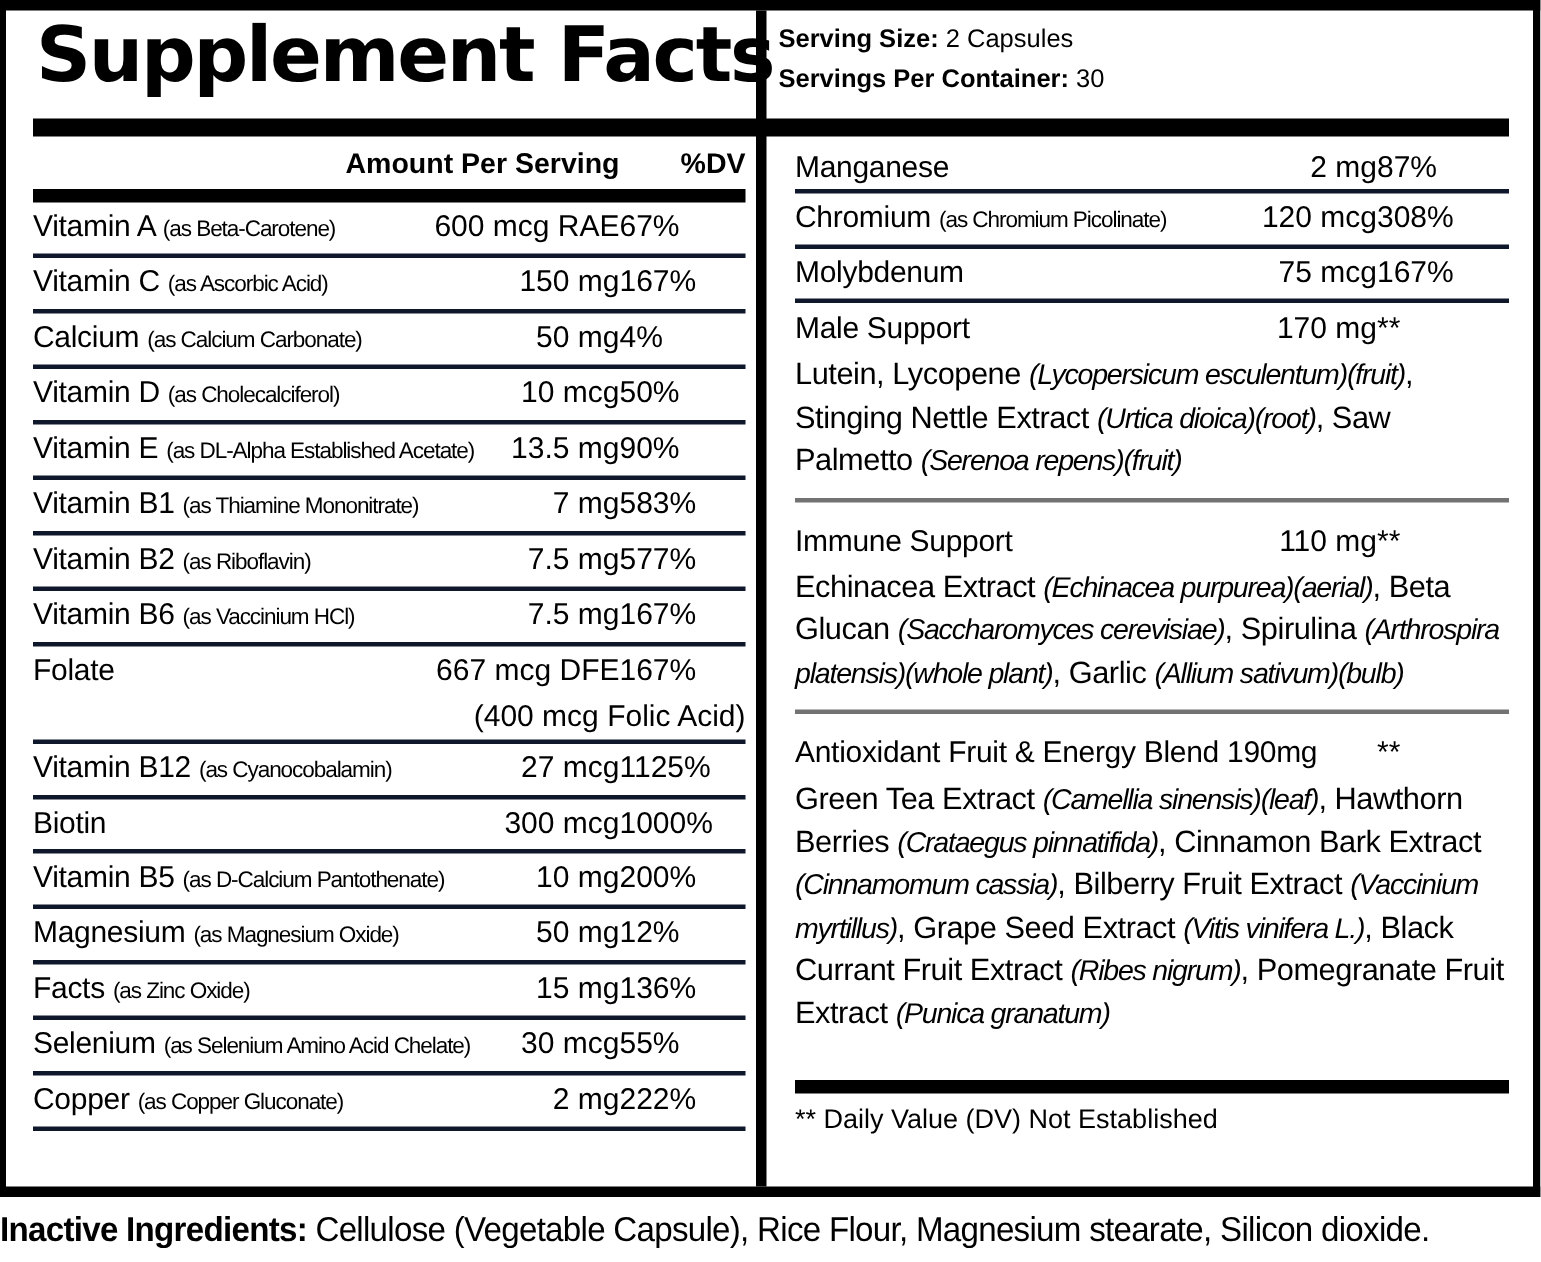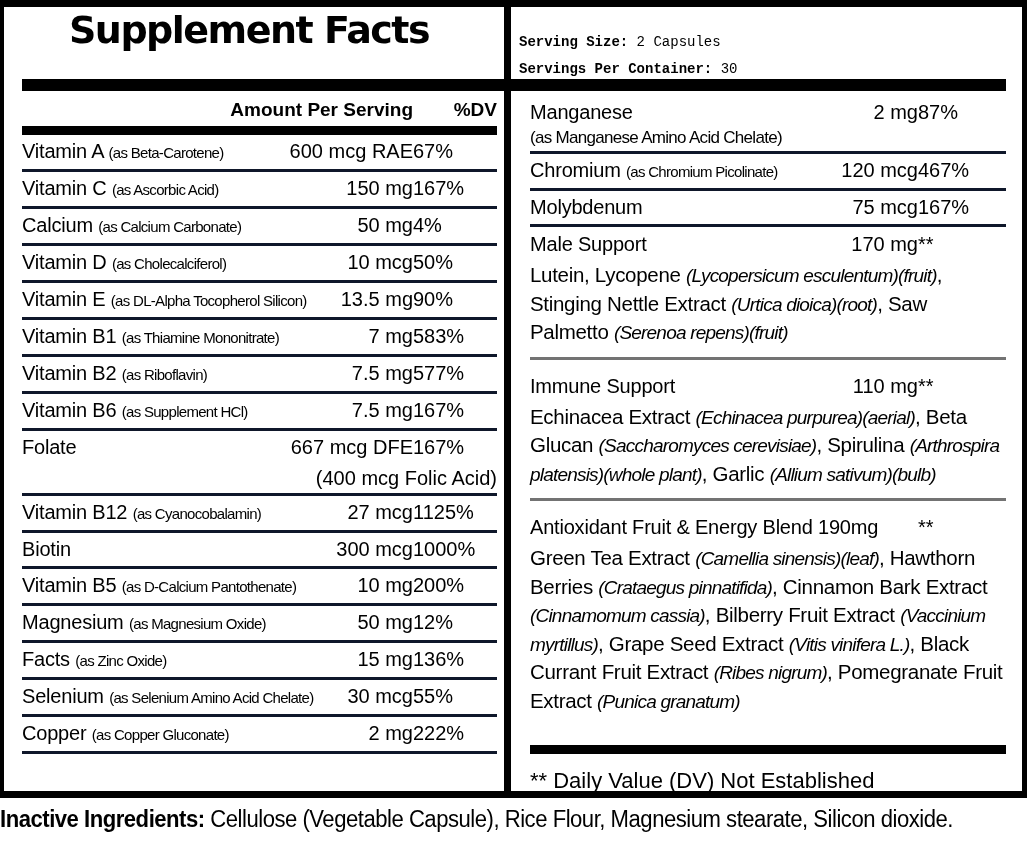--- a/index.html
+++ b/index.html
@@ -10,23 +10,23 @@
 
   
   .b-top    { position:absolute; left:0; top:0; width:1027px; height:7px; background:#000; }
   .b-bottom { position:absolute; left:0; top:791px; width:1027px; height:7px; background:#000; }
   .b-left   { position:absolute; left:0; top:0; width:4px; height:798px; background:#000; }
   .b-right  { position:absolute; left:1022px; top:0; width:5px; height:798px; background:#000; }
   .v-divider{ position:absolute; left:504px; top:7px; width:7px; height:784px; background:#000; }
   .top-bar  { position:absolute; left:22px; top:79px; width:984px; height:12px; background:#000; }
 
   .title { position:absolute; left:24px; top:8px; font-family:"DejaVu Sans", sans-serif;
-    font-weight:bold; font-size:38px; letter-spacing:-1.5px; white-space:nowrap;margin-left:45px; }
-
-  .serving { position:absolute; left:519px; top:29px; font-size:14px; line-height:27px; white-space:nowrap;font-family:Liberation Mono, monospace; }
+    font-weight:bold; font-size:51px; letter-spacing:-1.5px; white-space:nowrap; }
+
+  .serving { position:absolute; left:519px; top:12px; font-size:17px; line-height:27px; white-space:nowrap; }
   .bold { font-weight:bold; }
 
   
   .left-col { position:absolute; left:22px; top:96px; width:475px; }
   .col-header { display:flex; font-weight:bold; font-size:19px; line-height:28px; }
   .col-header .amt-h { margin-left:auto; }
   .col-header .dv-h { width:84px; text-align:right; }
   .header-bar { height:9px; background:#000; margin-top:2px; }
 
   .lrow { border-bottom:3px solid #0f172a; }
@@ -45,21 +45,21 @@
 
   .blend { border-bottom:3px solid #737373; padding-bottom:10px; margin-bottom:9px; }
   .blend.last { border-bottom:none; padding-bottom:0; }
   .blend-header { display:flex; align-items:baseline; font-size:20px; line-height:34px; white-space:nowrap; }
   .blend-header .name { flex:0 0 auto; letter-spacing:-0.2px; }
   .blend-header .amt { font-size:20px;text-align:right; }
   .blend-desc { font-size:20.5px; line-height:27.5px; letter-spacing:-0.3px; }
   .blend-desc i { font-size:19px; letter-spacing:-0.8px; }
 
   .foot-bar { height:9px; background:#000; margin-top:30px; }
-  .footnote { font-size:22px; line-height:28px; margin-top:13px; white-space:nowrap; }
+  .footnote { font-size:18px; line-height:28px; margin-top:3px; white-space:nowrap; }
 
   .inactive { position:absolute; left:0; top:806px; width:1027px; font-size:23px;
     letter-spacing:-0.5px; white-space:nowrap; transform:scaleX(0.96); transform-origin:0 50%; }
 </style>
 </head>
 <body>
 
 <div class="label-box">
   <div class="title">Supplement Facts</div>
 
@@ -101,42 +101,42 @@
         </div>
         <div class="lrow">
           <div class="row-line">
             <span class="name-cell"><span class="nm">Vitamin D</span> <span class="form">(as Cholecalciferol)</span></span>
             <span class="amt">10 mcg</span>
             <span class="dv">50%</span>
           </div>
         </div>
         <div class="lrow">
           <div class="row-line">
-            <span class="name-cell"><span class="nm">Vitamin E</span> <span class="form">(as DL-Alpha Tocopherol Silicon)</span></span>
+            <span class="name-cell"><span class="nm">Vitamin E</span> <span class="form">(as DL-Alpha Established Acetate)</span></span>
             <span class="amt">13.5 mg</span>
             <span class="dv">90%</span>
           </div>
         </div>
         <div class="lrow">
           <div class="row-line">
             <span class="name-cell"><span class="nm">Vitamin B1</span> <span class="form">(as Thiamine Mononitrate)</span></span>
             <span class="amt">7 mg</span>
             <span class="dv">583%</span>
           </div>
         </div>
         <div class="lrow">
           <div class="row-line">
             <span class="name-cell"><span class="nm">Vitamin B2</span> <span class="form">(as Riboflavin)</span></span>
             <span class="amt">7.5 mg</span>
             <span class="dv">577%</span>
           </div>
         </div>
         <div class="lrow">
           <div class="row-line">
-            <span class="name-cell"><span class="nm">Vitamin B6</span> <span class="form">(as Supplement HCl)</span></span>
+            <span class="name-cell"><span class="nm">Vitamin B6</span> <span class="form">(as Vaccinium HCl)</span></span>
             <span class="amt">7.5 mg</span>
             <span class="dv">167%</span>
           </div>
         </div>
         <div class="lrow">
           <div class="row-line">
             <span class="name-cell"><span class="nm">Folate</span></span>
             <span class="amt">667 mcg DFE</span>
             <span class="dv">167%</span>
           </div>
@@ -195,27 +195,26 @@
   </div>
 
   <div class="right-col">
     <div id="right-rows">
         <div class="lrow">
           <div class="rrow-line1">
             <span class="name-cell"><span class="nm">Manganese</span></span>
             <span class="amt">2 mg</span>
             <span class="dv">87%</span>
           </div>
-          <div class="form-line">(as Manganese Amino Acid Chelate)</div>
         </div>
         <div class="lrow">
           <div class="row-line">
             <span class="name-cell"><span class="nm">Chromium</span> <span class="form">(as Chromium Picolinate)</span></span>
             <span class="amt">120 mcg</span>
-            <span class="dv">467%</span>
+            <span class="dv">308%</span>
           </div>
         </div>
         <div class="lrow">
           <div class="row-line">
             <span class="name-cell"><span class="nm">Molybdenum</span></span>
             <span class="amt">75 mcg</span>
             <span class="dv">167%</span>
           </div>
         </div>
       </div>

